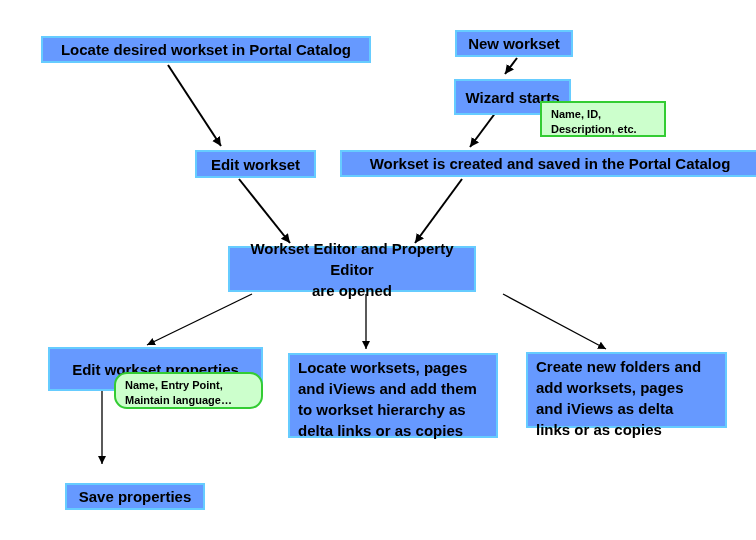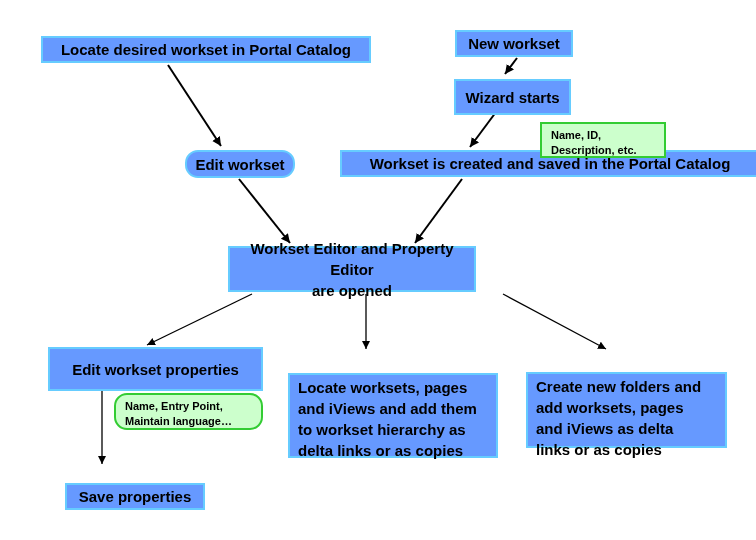--- a/index.html
+++ b/index.html
@@ -36,42 +36,40 @@
     display: flex;
     align-items: center;
     justify-content: center;
     text-align: center;
   }
   .node.multiline {
     align-items: flex-start;
     justify-content: flex-start;
     text-align: left;
     padding: 2px 4px 0 8px;
-    margin-top: 20px;
   }
   .note {
     position: absolute;
     box-sizing: border-box;
     background: var(--note-fill, #CCFFCC);
     border: 2px solid var(--note-border, #33CC33);
     color: var(--text, #000000);
     font-weight: bold;
     font-size: 11px;
     line-height: 15px;
     white-space: pre-line;
     padding: 4px 4px 0 9px;
     text-align: left;
     z-index: 5;
-    margin-top: 21px;
   }
   
   #node-locate-workset   { left: 41px;  top: 36px;  width: 330px; height: 27px; }
   #node-new-workset      { left: 455px; top: 30px;  width: 118px; height: 27px; }
   #node-wizard-starts    { left: 454px; top: 79px;  width: 117px; height: 36px; }
-  #node-edit-workset     { left: 185px; top: 150px; width: 110px; height: 28px; border-radius: 13px; }
+  #node-edit-workset     { left: 195px; top: 150px; width: 121px; height: 28px; }
   #node-workset-created  { left: 340px; top: 150px; width: 420px; height: 27px; }
   #node-editor-opened    { left: 228px; top: 246px; width: 248px; height: 46px; }
   #node-edit-properties  { left: 48px;  top: 347px; width: 215px; height: 44px; }
   #node-locate-add       { left: 288px; top: 353px; width: 210px; height: 85px; }
   #node-create-folders   { left: 526px; top: 352px; width: 201px; height: 76px; }
   #node-save-properties  { left: 65px;  top: 467px; width: 140px; height: 27px; margin-top: 16px; }
   #note-wizard-fields    { left: 540px; top: 101px; width: 126px; height: 36px; }
   #note-property-fields  { left: 114px; top: 372px; width: 149px; height: 37px; border-radius: 13px; }
 </style>
 </head>

